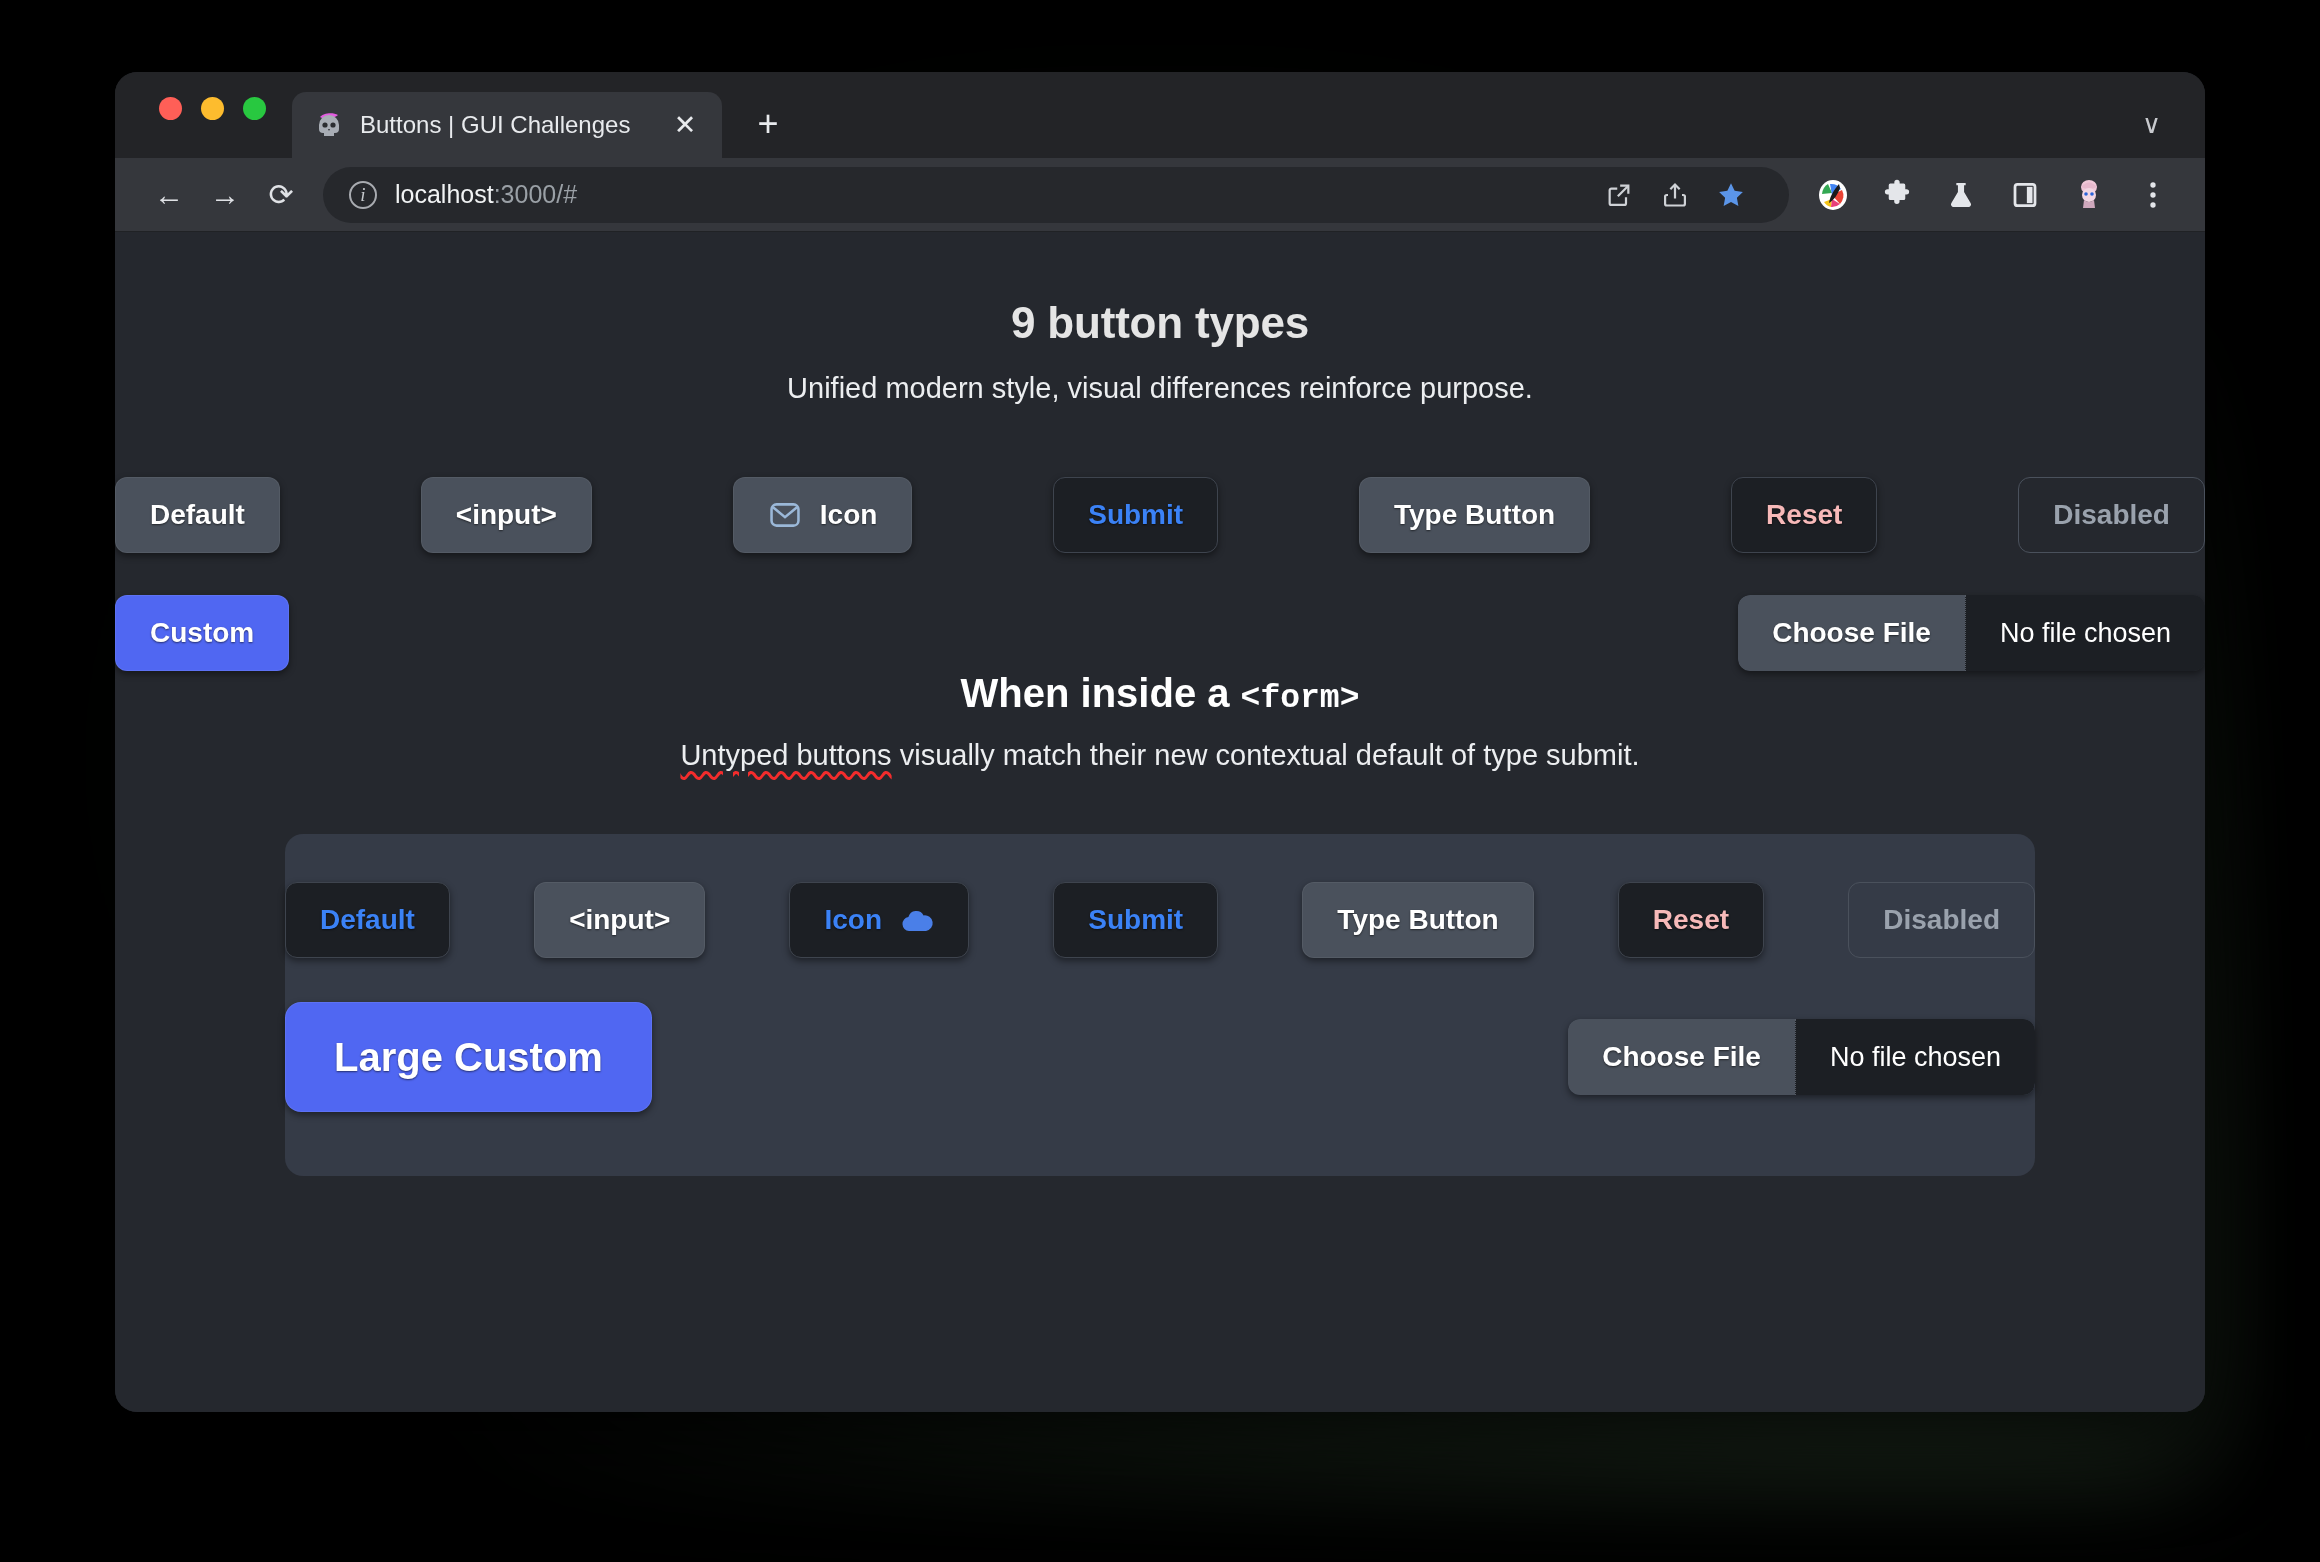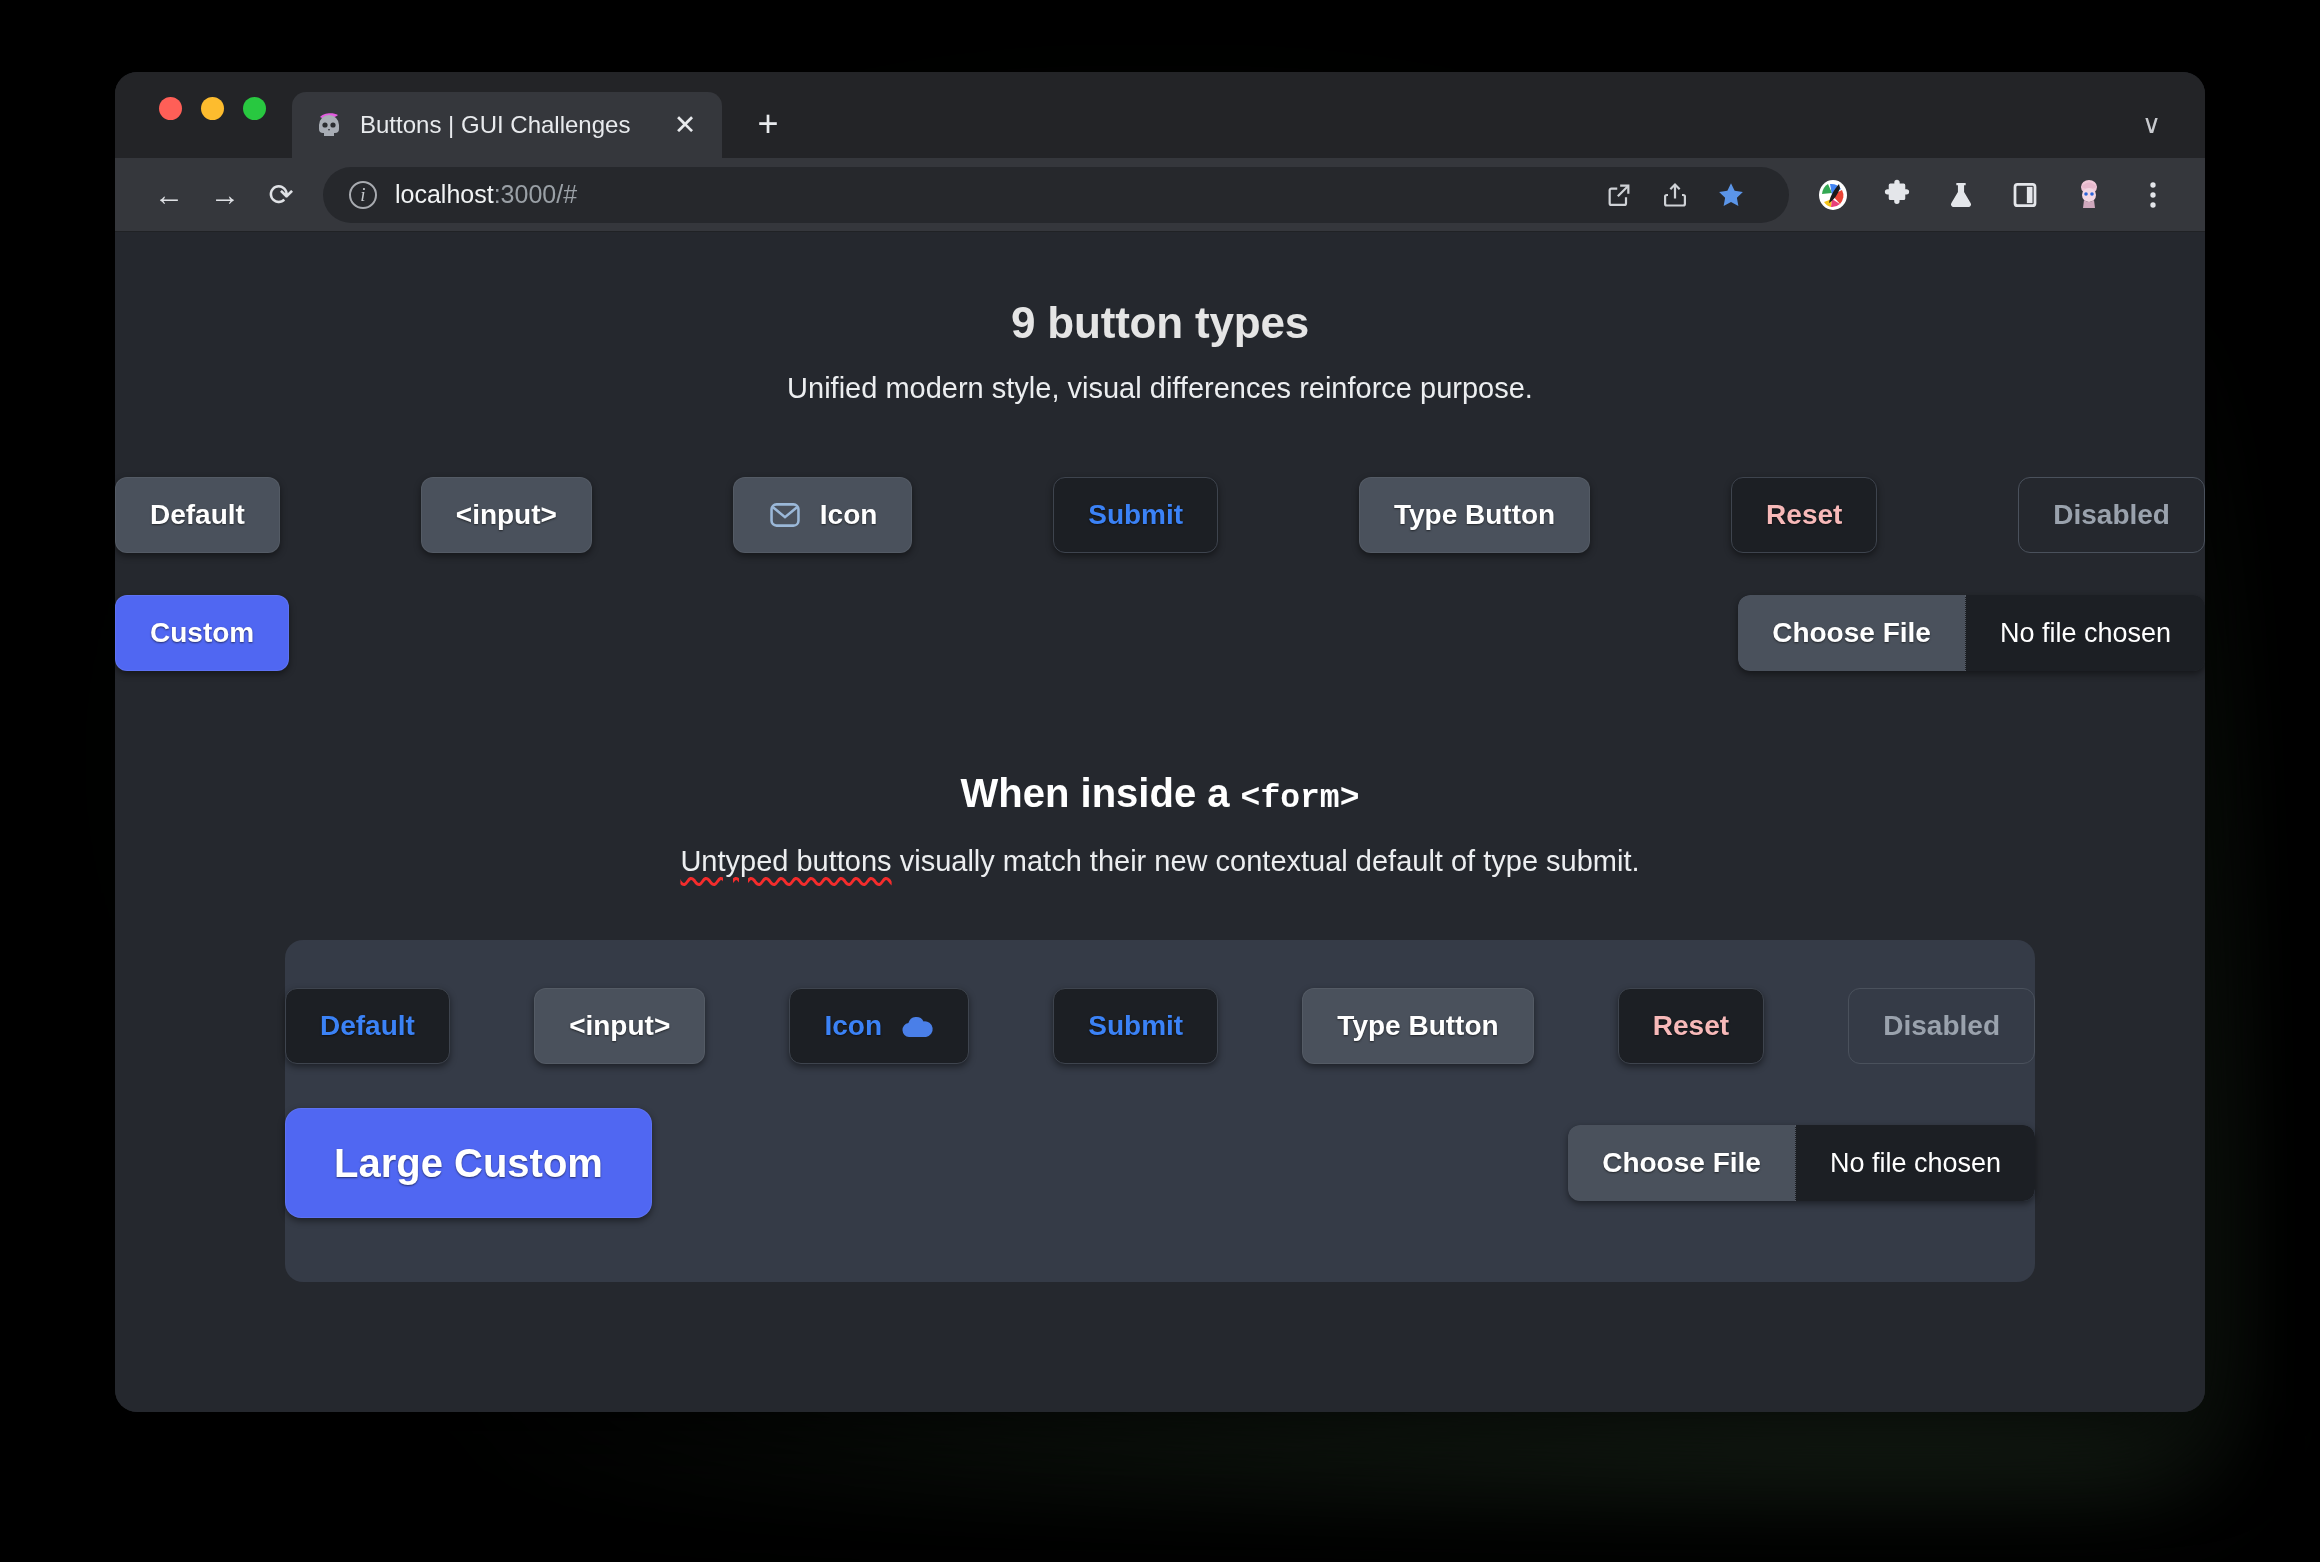--- a/index.html
+++ b/index.html
@@ -196,21 +196,21 @@
   }
   h2.section-title .mono {
     font-family: "Liberation Mono", monospace;
     font-size: 33px;
     font-weight: bold;
   }
   p.section-sub {
     text-align: center;
     color: #eceef0;
     font-size: 29px;
-    margin-top: 28px;
+    margin-top: 22px;
   }
   .squiggle {
     text-decoration: underline wavy #f42c2c;
     text-decoration-thickness: 3px;
     text-underline-offset: 6px;
   }
 
   .btn-row {
     display: flex;
     justify-content: space-between;
@@ -446,21 +446,21 @@
     </div>
 
     <div class="btn-row" style="margin-top:42px; gap:40px">
       <button class="btn btn-custom">Custom</button>
       <div class="file-input">
         <div class="file-btn">Choose File</div>
         <div class="file-label">No file chosen</div>
       </div>
     </div>
 
-    <h2 class="section-title" style="margin-top:100px">
+    <h2 class="section-title" style="">
       <span>When inside a </span><span class="mono">&lt;form&gt;</span>
     </h2>
     <p class="section-sub">
       <span class="squiggle">Untyped buttons</span><span> visually match their new contextual default of type submit.</span>
     </p>
 
     <div class="form-box" style="margin-top:62px">
       <div class="btn-row">
         <button class="btn btn-dark btn-submit">Default</button>
         <button class="btn">&lt;input&gt;</button>

